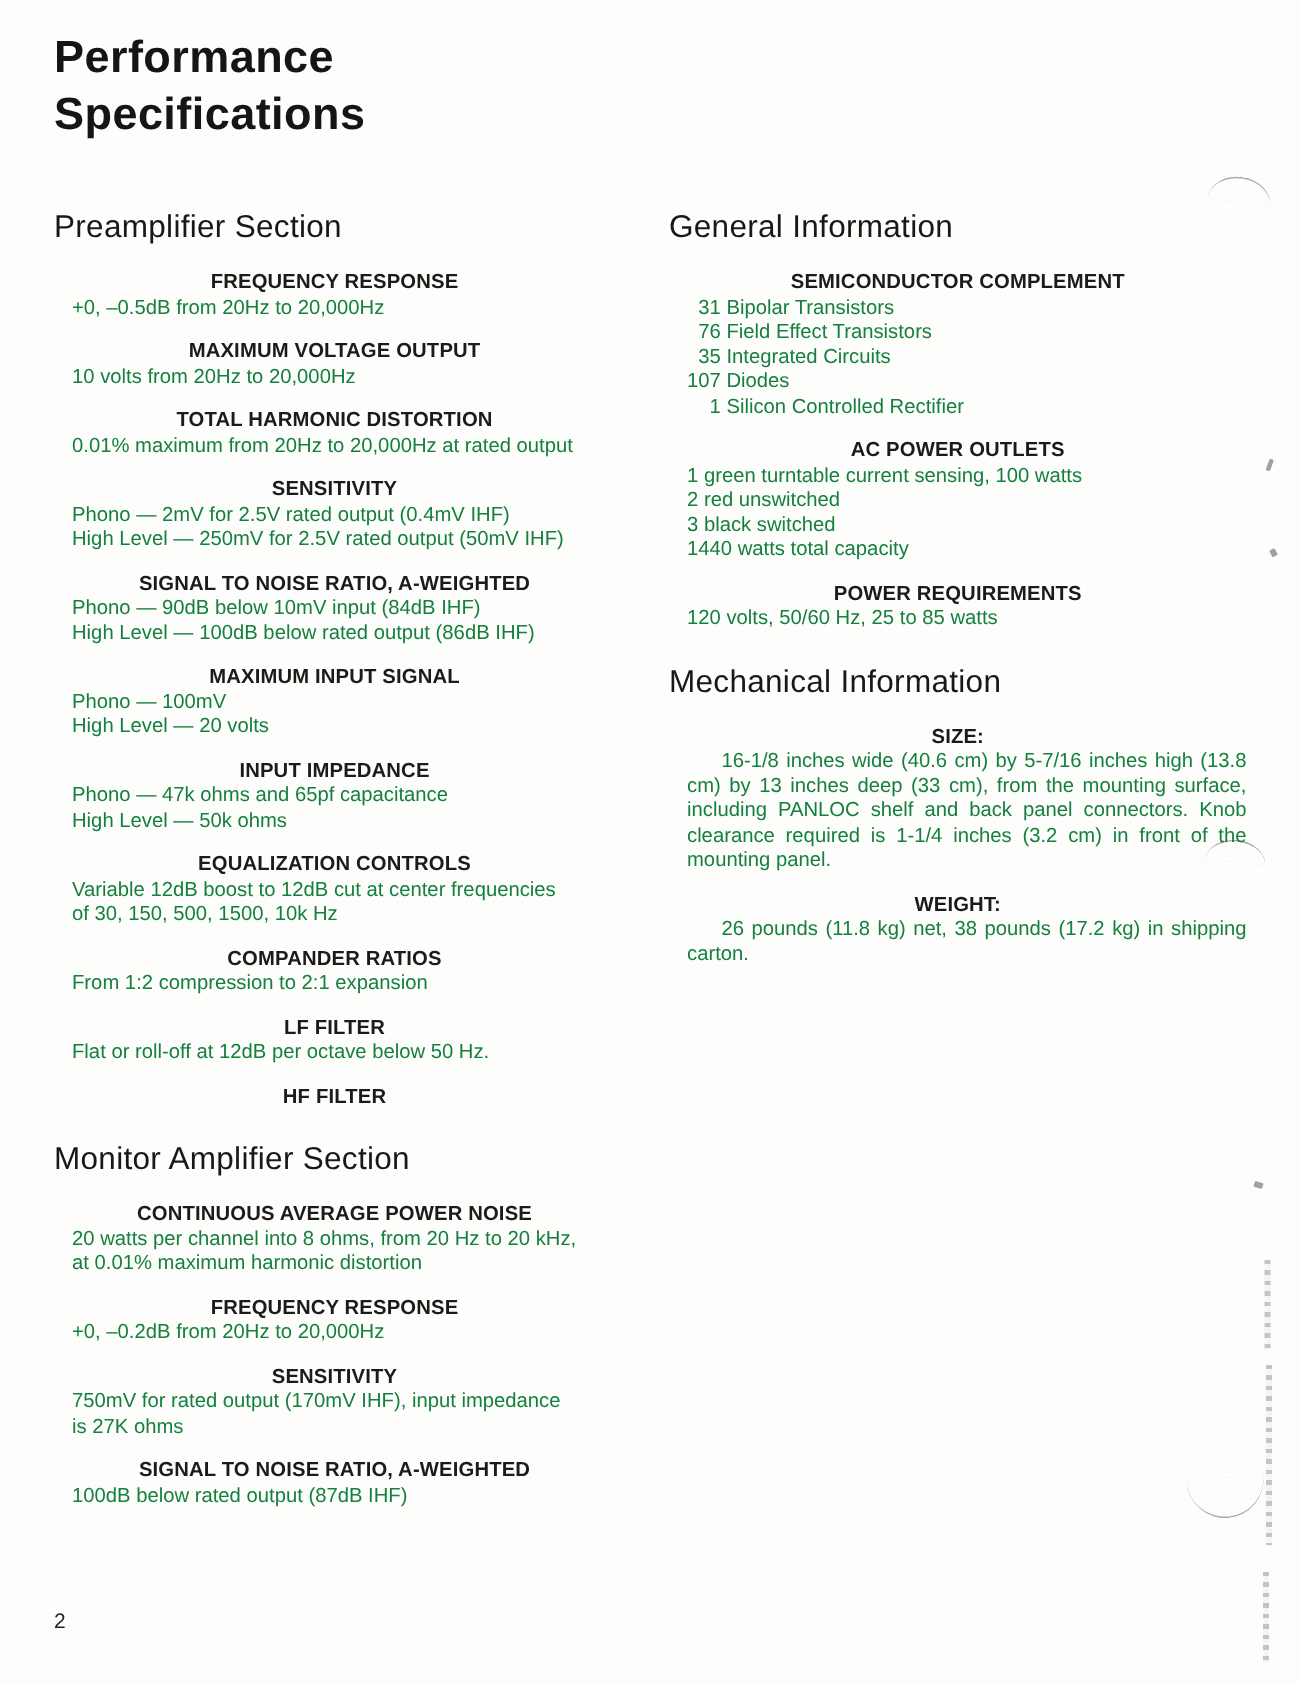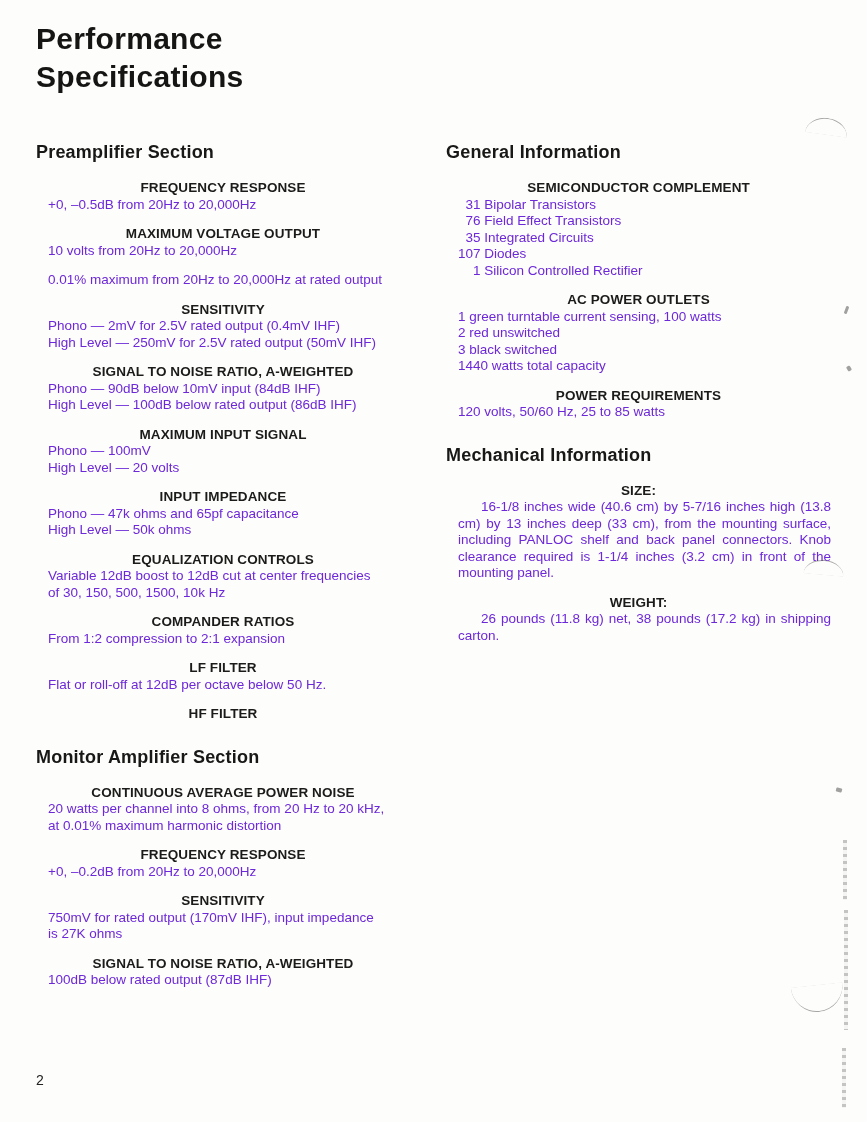--- a/index.html
+++ b/index.html
@@ -41,23 +41,23 @@
     flex: 0 0 auto;
   }
   .column-right {
     width: 385px;
     flex: 0 0 auto;
   }
   .spec-section + .spec-section {
     margin-top: 22px;
   }
   .section-heading {
-    font-size: 18px;
+    font-size: 21px;
     line-height: 24px;
-    font-weight: 700;
+    font-weight: 400;
     margin: 0 0 16px 0;
     color: #181816;
     letter-spacing: 0.2px;
   }
   .spec-item {
     margin: 0 0 13px 0;
   }
   .spec-title {
     font-size: 13.5px;
     line-height: 16.5px;
@@ -65,21 +65,21 @@
     margin: 0;
     letter-spacing: 0.1px;
     color: #1b1b19;
     text-align: center;
   }
   .spec-line {
     font-size: 13.5px;
     line-height: 16.5px;
     padding-left: 12px;
     white-space: pre-wrap;
-    color: #6d28d9;
+    color: #15803d;
   }
   .spec-line.paragraph {
     white-space: normal;
     text-align: justify;
     text-indent: 1.7em;
   }
   .page-number {
     position: absolute;
     left: 36px;
     top: 1072px;
@@ -136,20 +136,21 @@
           <h2 class="section-heading">Preamplifier Section</h2>
           <div class="spec-item">
             <h3 class="spec-title">FREQUENCY RESPONSE</h3>
             <div class="spec-line">+0, –0.5dB from 20Hz to 20,000Hz</div>
           </div>
           <div class="spec-item">
             <h3 class="spec-title">MAXIMUM VOLTAGE OUTPUT</h3>
             <div class="spec-line">10 volts from 20Hz to 20,000Hz</div>
           </div>
           <div class="spec-item">
+            <h3 class="spec-title">TOTAL HARMONIC DISTORTION</h3>
             <div class="spec-line">0.01% maximum from 20Hz to 20,000Hz at rated output</div>
           </div>
           <div class="spec-item">
             <h3 class="spec-title">SENSITIVITY</h3>
             <div class="spec-line">Phono — 2mV for 2.5V rated output (0.4mV IHF)</div>
             <div class="spec-line">High Level — 250mV for 2.5V rated output (50mV IHF)</div>
           </div>
           <div class="spec-item">
             <h3 class="spec-title">SIGNAL TO NOISE RATIO, A-WEIGHTED</h3>
             <div class="spec-line">Phono — 90dB below 10mV input (84dB IHF)</div>

